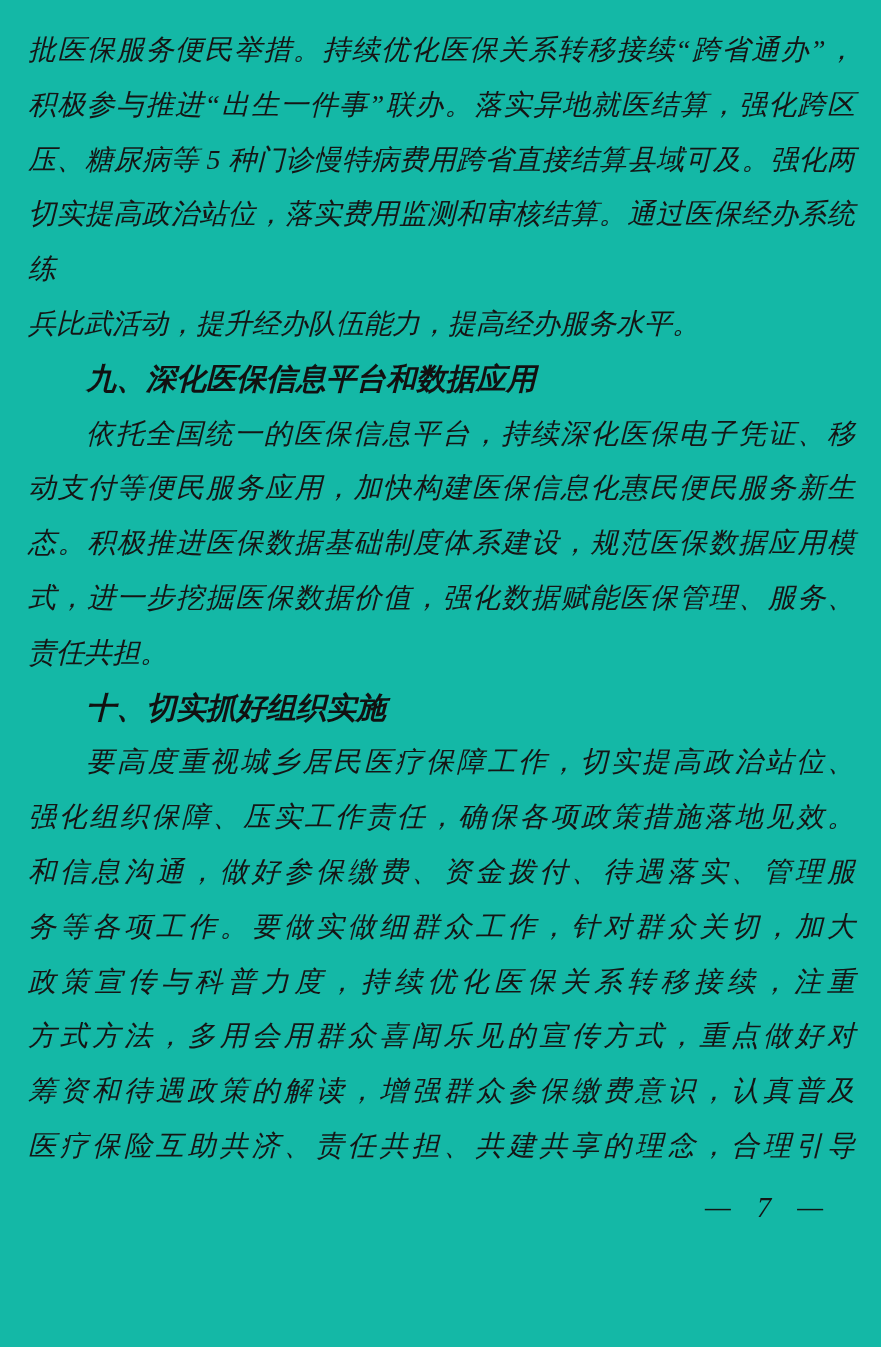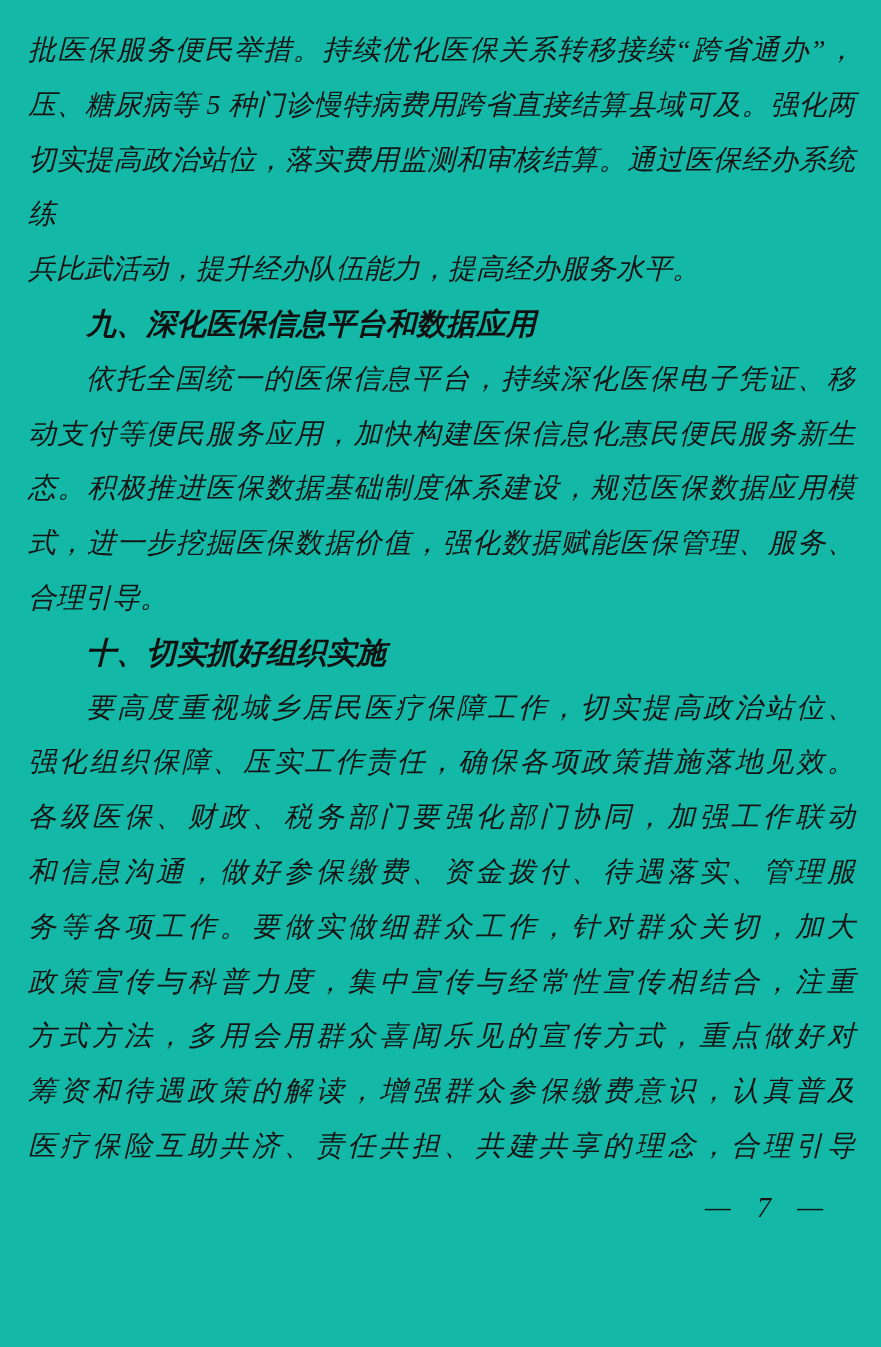--- a/index.html
+++ b/index.html
@@ -52,40 +52,40 @@
     color: #151515;
   }
 </style>
 </head>
 <body>
 
 <div class="page">
   <div class="content">
 
     <p class="line">批医保服务便民举措。持续优化医保关系转移接续“跨省通办”，</p>
+    <p class="line">积极参与推进“出生一件事”联办。落实异地就医结算，强化跨区</p>
     <p class="line">压、糖尿病等 5 种门诊慢特病费用跨省直接结算县域可及。强化两</p>
     <p class="line">切实提高政治站位，落实费用监测和审核结算。通过医保经办系统练</p>
     <p class="line last">兵比武活动，提升经办队伍能力，提高经办服务水平。</p>
 
     <p class="heading">九、深化医保信息平台和数据应用</p>
 
     <p class="line indent">依托全国统一的医保信息平台，持续深化医保电子凭证、移</p>
     <p class="line">动支付等便民服务应用，加快构建医保信息化惠民便民服务新生</p>
     <p class="line">态。积极推进医保数据基础制度体系建设，规范医保数据应用模</p>
     <p class="line">式，进一步挖掘医保数据价值，强化数据赋能医保管理、服务、</p>
-    <p class="line last">合理引导。</p>
+    <p class="line last">责任共担。</p>
 
     <p class="heading">十、切实抓好组织实施</p>
 
     <p class="line indent">要高度重视城乡居民医疗保障工作，切实提高政治站位、</p>
     <p class="line">强化组织保障、压实工作责任，确保各项政策措施落地见效。</p>
-    <p class="line">各级医保、财政、税务部门要强化部门协同，加强工作联动</p>
     <p class="line">和信息沟通，做好参保缴费、资金拨付、待遇落实、管理服</p>
     <p class="line">务等各项工作。要做实做细群众工作，针对群众关切，加大</p>
-    <p class="line">政策宣传与科普力度，集中宣传与经常性宣传相结合，注重</p>
+    <p class="line">政策宣传与科普力度，持续优化医保关系转移接续，注重</p>
     <p class="line">方式方法，多用会用群众喜闻乐见的宣传方式，重点做好对</p>
     <p class="line">筹资和待遇政策的解读，增强群众参保缴费意识，认真普及</p>
     <p class="line">医疗保险互助共济、责任共担、共建共享的理念，合理引导</p>
 
   </div>
 
   <div class="footer">
     <span>—</span>
     <span>7</span>
     <span>—</span>

